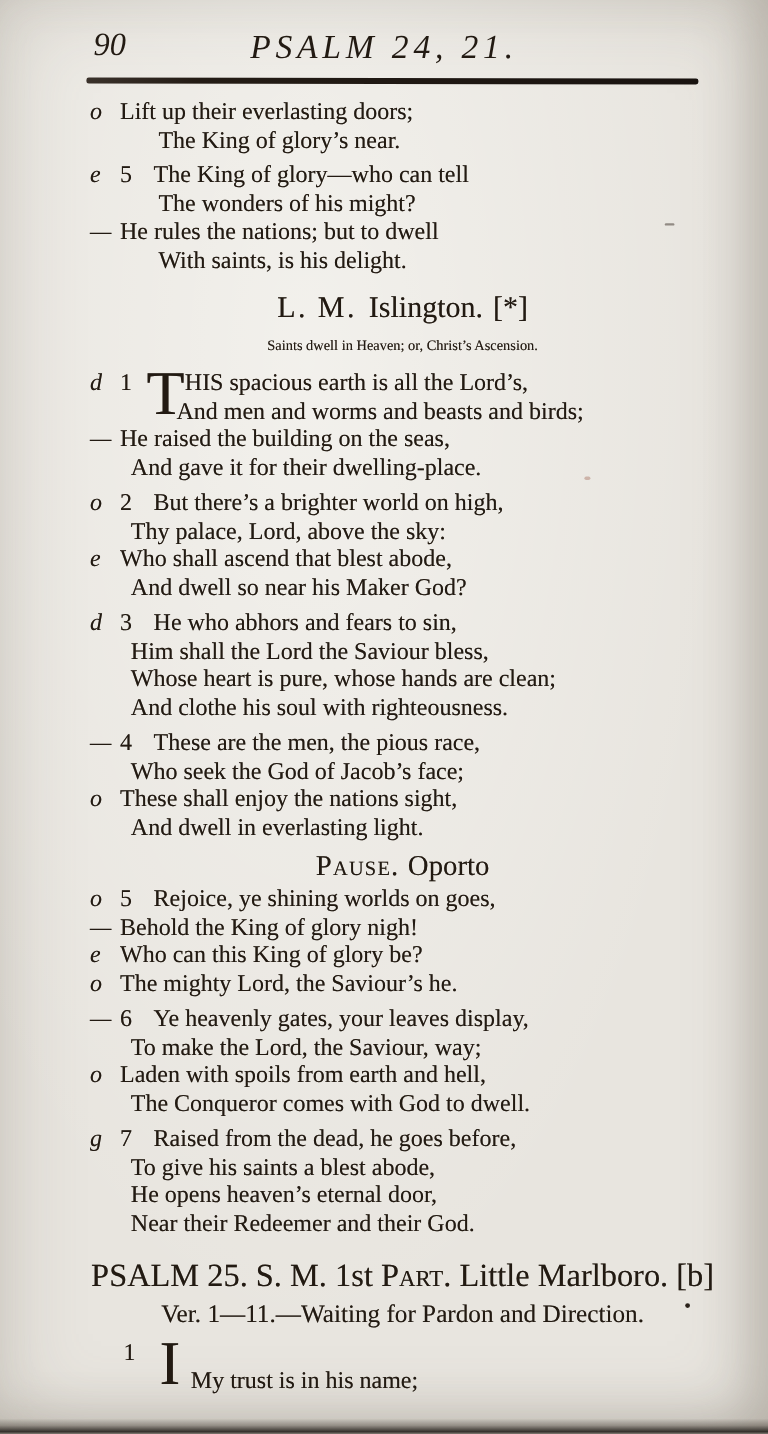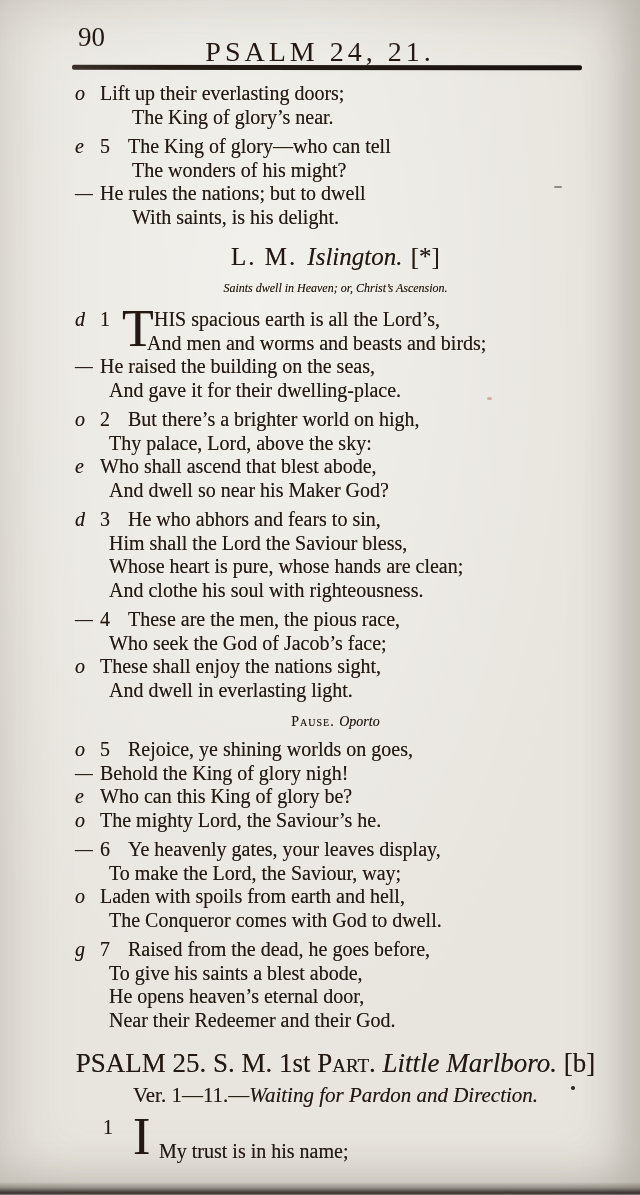--- a/index.html
+++ b/index.html
@@ -14,41 +14,41 @@
     overflow:hidden;
     box-shadow: inset 0 0 70px rgba(110,100,85,.28),
                 inset -14px -12px 40px rgba(95,88,76,.24),
                 inset 6px 4px 30px rgba(255,255,250,.35);
   }
   .page::before{
     content:""; position:absolute; inset:0; pointer-events:none;
     background: radial-gradient(ellipse at 40% 25%, rgba(255,255,252,.45), rgba(0,0,0,0) 65%);
   }
 
-  .page-header { position:relative; padding-top:36px; height:62px; }
+  .page-header { position:relative; padding-top:24px; height:62px;font-style:italic; }
   .page-number { position:absolute; left:78px; top:22px; font-size:27px; }
   .page-title  { text-align:center; font-size:28px; letter-spacing:4px; }
   .header-rule {
     height:5px; margin:3px 58px 0 72px;
     background:linear-gradient(to right,#3a312a,#241c15 18%,#191310);
     border-radius:2px; transform:rotate(0.08deg);
   }
 
   .page-body { padding:12px 44px 0 75px; position:relative; }
 
   .line {
     position:relative;
     padding-left:25px;
     font-size:20px; line-height:23.5px; min-height:23.5px;
     white-space:nowrap;
     text-shadow:0 0 .4px rgba(35,24,12,.55);
   }
   .mk { position:absolute; left:0; top:0; width:25px; font-style:italic; }
   .no { display:inline-block; min-width:28px; }
-  .it { font-style:italic; }
+  .it { }
   .sc { font-variant:small-caps; letter-spacing:1px; }
 
   .ind  { padding-left:57px; }   
   .ind2 { padding-left:34px; }   
   .sgap { margin-top:6px; }      
 
   
   .dcline { padding-left:79px; margin-top:2px; }
   .dcline .no { position:absolute; left:25px; }
   .dcline .dc, .dcline2 .dc {
@@ -61,21 +61,21 @@
   .dcline2 .no { position:absolute; left:28px; }
   .dcline2 .dc { left:58px; }
   .dcf2 { padding-left:84px; }
 
   
   .h-tune, .h-sub, .h-pause, .h-psalm, .h-ver { padding-left:0; text-align:center; }
   .h-tune  { font-size:25px; line-height:31px; margin:12px 0 4px; }
   .h-tune .pre { letter-spacing:2px; }
   .h-tune .it  { margin-left:10px; margin-right:2px; }
   .h-sub   { font-size:12px; line-height:24px; margin:0 0 8px; }
-  .h-pause { font-size:14px; line-height:24px; margin:8px 0 4px; }
+  .h-pause { font-size:24px; line-height:24px; margin:8px 0 4px; }
   .h-psalm { font-size:27px; line-height:34px; margin:14px 0 2px; }
   .h-psalm .sc { letter-spacing:0; }
   .h-ver   { font-size:21px; line-height:26px; margin:0 0 8px; }
 
   
   .speck { position:absolute; pointer-events:none; }
   .s1 { left:571px; top:1086px; width:4px; height:4px; border-radius:50%; background:#2a221a; }
   .s2 { left:554px; top:186px; width:8px; height:2px; background:#4a4038; opacity:.55; border-radius:1px; }
   .s3 { left:487px; top:397px; width:5px; height:3px; background:#b08070; opacity:.5; border-radius:2px; }
 

